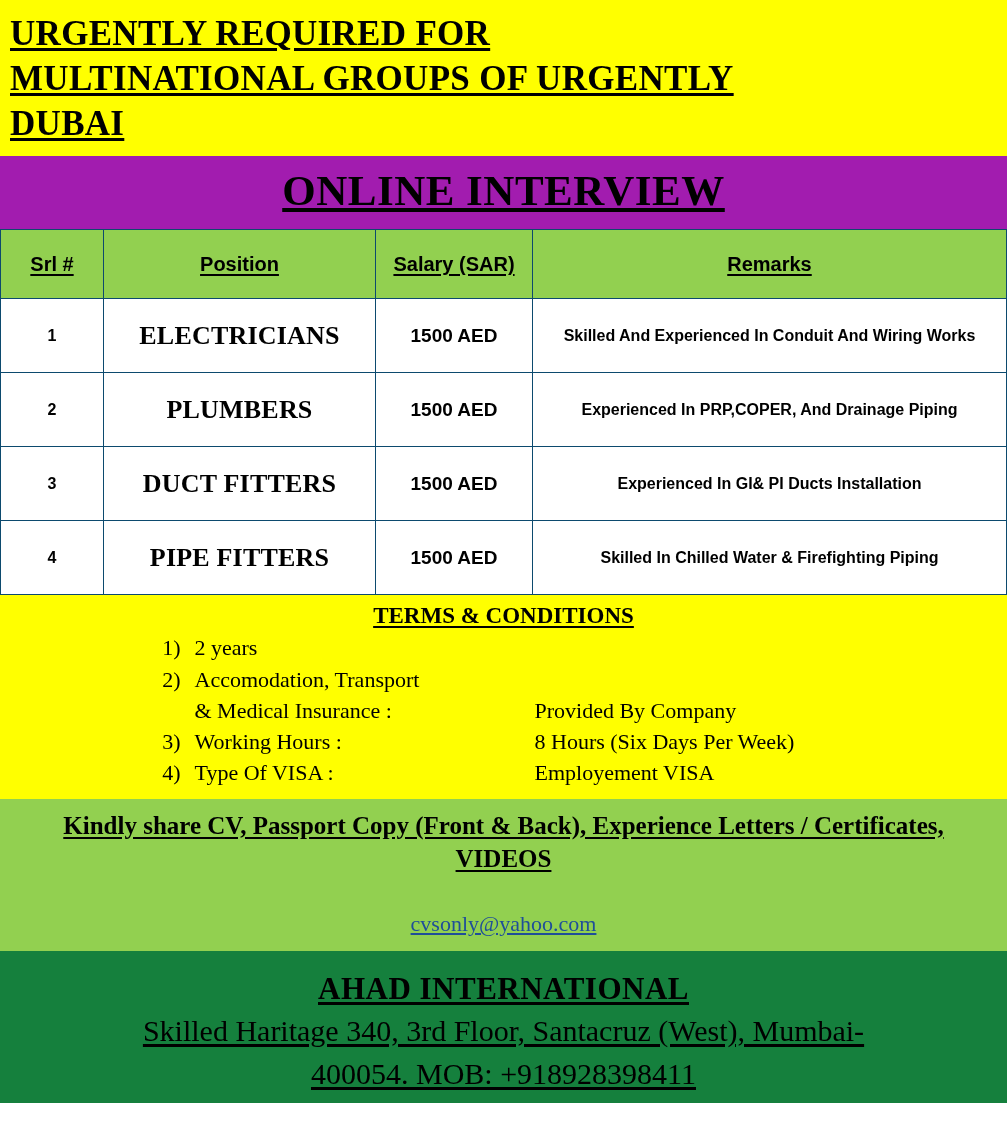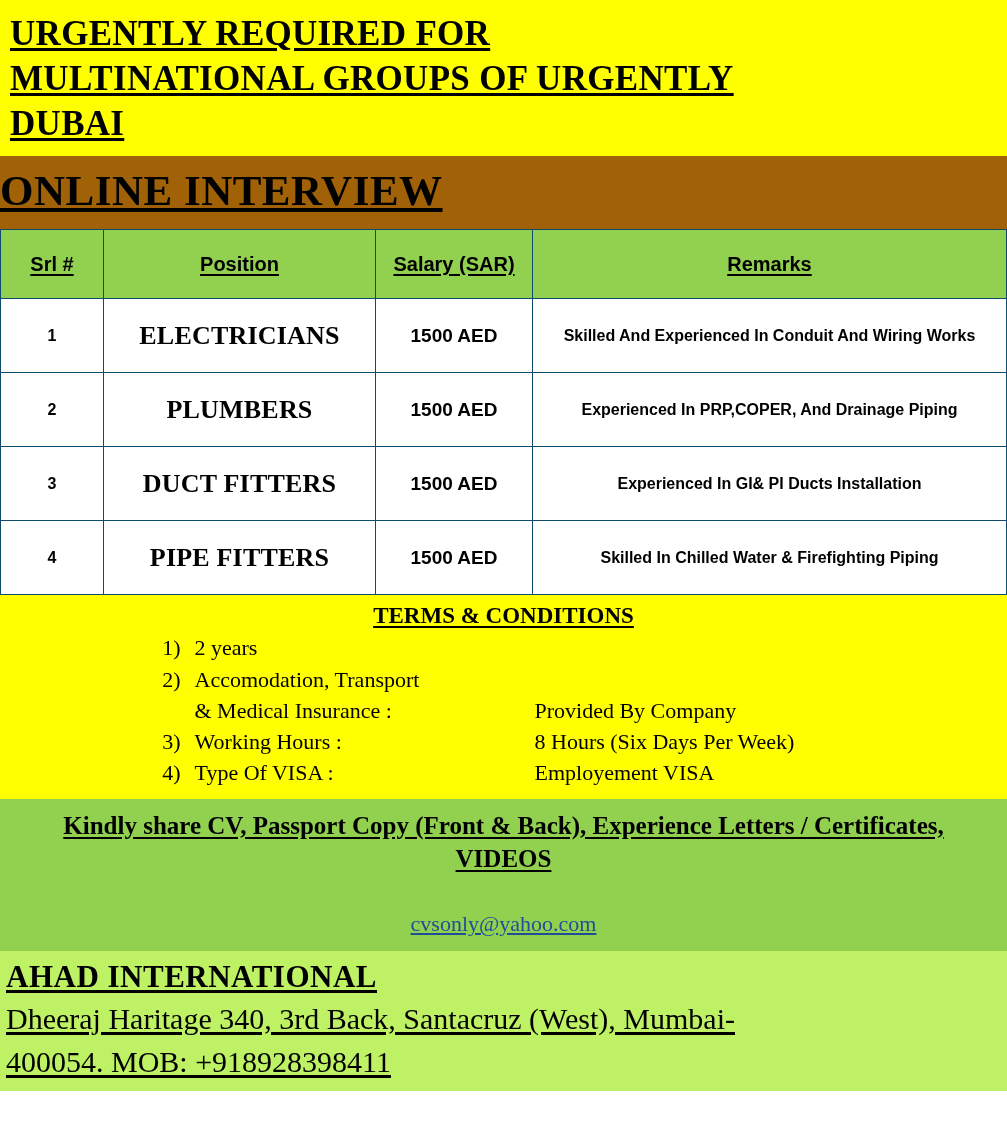--- a/index.html
+++ b/index.html
@@ -34,21 +34,22 @@
     color: #000000;
     letter-spacing: 0.3px;
   }
   .u {
     text-decoration: underline;
     text-underline-offset: 3px;
   }
 
   
   .header-blue {
-    background: #a16207;
+    background: #a21caf;
+    text-align: center;
     padding: 10px 0 14px 0;
   }
   .header-blue .title {
     font-family: "Liberation Serif", serif;
     font-weight: bold;
     font-size: 43px;
     color: #000000;
     letter-spacing: 0.5px;
   }
 
@@ -163,22 +164,23 @@
     margin-top: 36px;
     font-family: "Liberation Serif", serif;
     font-size: 22px;
     color: #1f4e99;
     text-decoration: underline;
     display: inline-block;
   }
 
   
   .footer-blue {
-    background: #bef264;
-    padding: 8px 6px 10px 6px;
+    background: #15803d;
+    text-align: center;
+    padding: 20px 6px 10px 6px;
   }
   .footer-company {
     font-family: "Liberation Serif", serif;
     font-weight: bold;
     font-size: 31px;
     color: #000000;
     letter-spacing: 0.5px;
   }
   .footer-address {
     margin-top: 4px;
@@ -277,17 +279,17 @@
   </div>
 
   <div class="cv-block">
     <div class="cv-text"><span class="u">Kindly share CV, Passport Copy (Front &amp; Back), Experience Letters / Certificates,</span></div>
     <div class="cv-text"><span class="u">VIDEOS</span></div>
     <a class="cv-email" href="#">cvsonly@yahoo.com</a>
   </div>
 
   <div class="footer-blue">
     <div class="footer-company"><span class="u">AHAD  INTERNATIONAL</span></div>
-    <div class="footer-address"><span class="u">Dheeraj Haritage 340, 3rd Back, Santacruz (West), Mumbai-</span></div>
+    <div class="footer-address"><span class="u">Skilled Haritage 340, 3rd Floor, Santacruz (West), Mumbai-</span></div>
     <div class="footer-address"><span class="u">400054.  MOB: +918928398411</span></div>
   </div>
 
 </div>
 
 </body></html>

